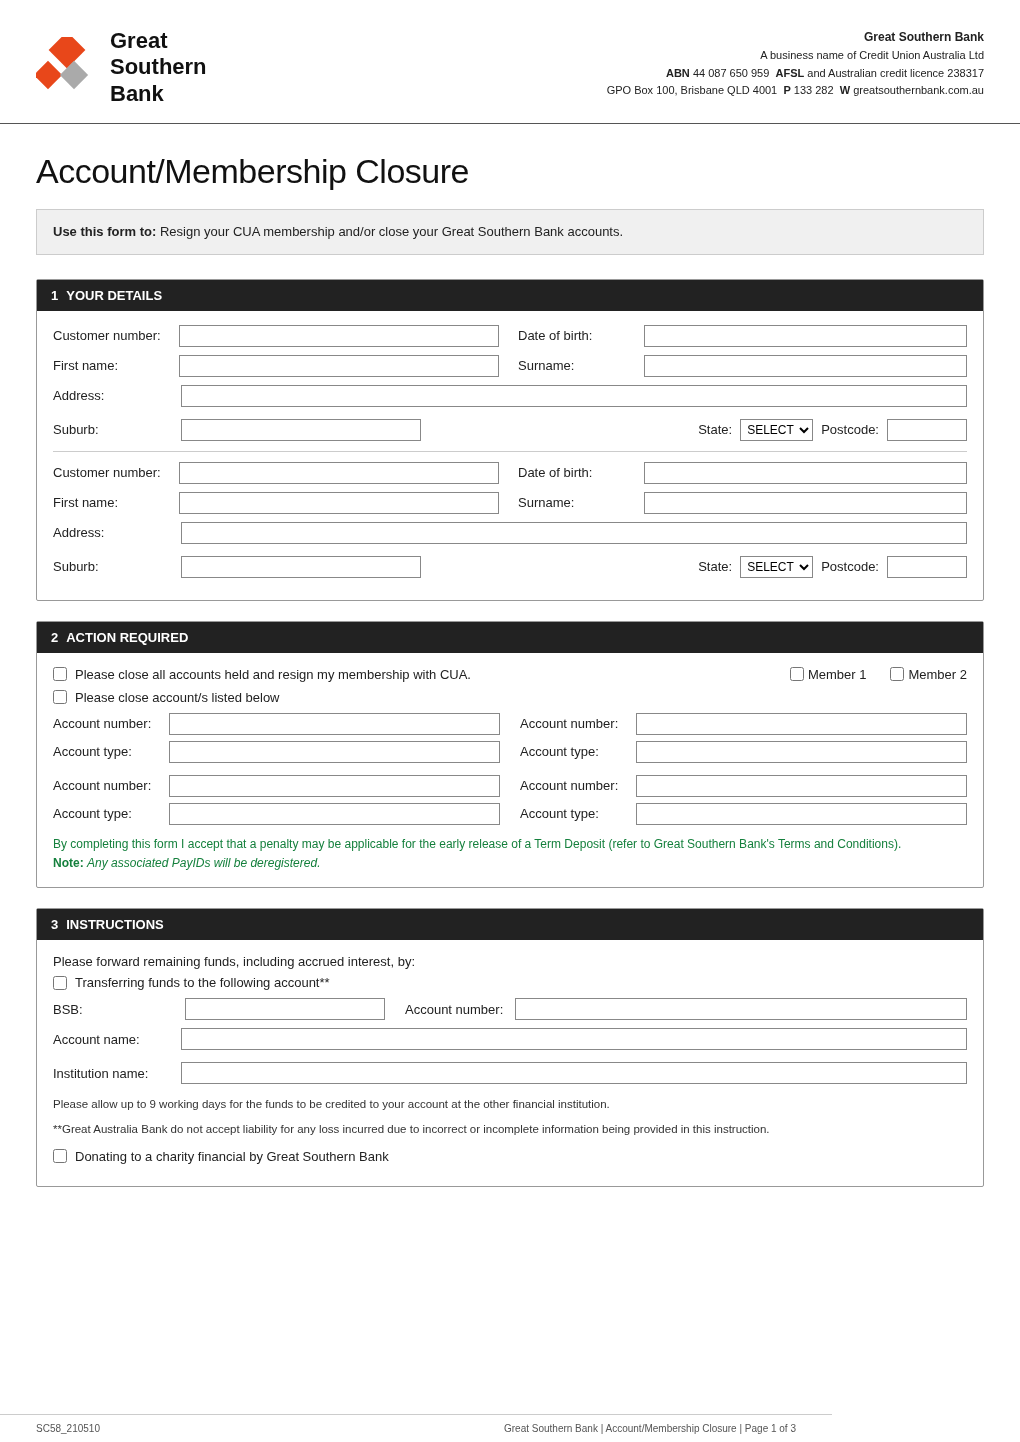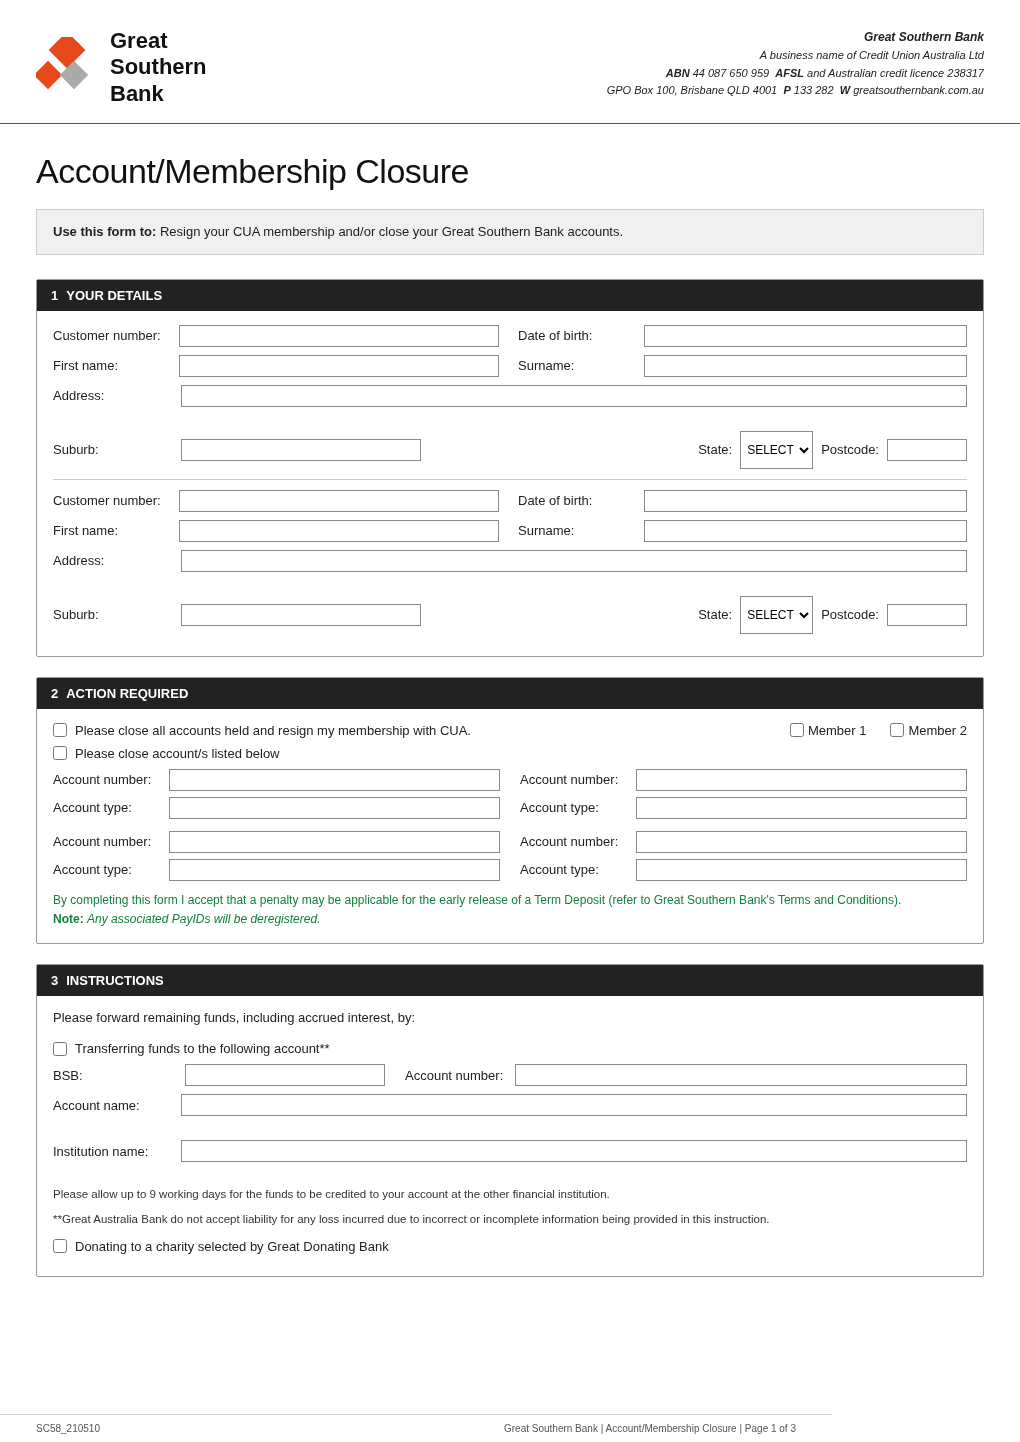--- a/index.html
+++ b/index.html
@@ -35,21 +35,20 @@
       font-size: 22px;
       font-weight: bold;
       line-height: 1.2;
       color: #111;
     }
     .header-right {
       text-align: right;
       font-size: 11px;
       color: #222;
       line-height: 1.6;
-      font-style: italic;
     }
     .header-right .company-name {
       font-weight: bold;
       font-size: 12px;
     }
 
     
     .page-title-area {
       padding: 28px 36px 18px 36px;
     }
@@ -121,32 +120,32 @@
     .form-half {
       display: flex;
       align-items: center;
       gap: 6px;
       flex: 1;
     }
 
     
     .form-select {
       border: 1px solid #888;
-      height: 38px;
+      height: 22px;
       font-size: 12px;
       padding: 0 2px;
       background: #fff;
       outline: none;
     }
 
     
     .address-row {
       display: flex;
       align-items: center;
-      margin-bottom: 24px;
+      margin-bottom: 12px;
       gap: 8px;
     }
 
     
     .suburb-row {
       display: flex;
       align-items: center;
       margin-bottom: 8px;
       gap: 8px;
     }
@@ -462,21 +461,21 @@
   </div>
 </div>
 
 <div class="section">
   <div class="section-header">
     <span class="section-num">3</span>
     <span>INSTRUCTIONS</span>
   </div>
   <div class="section-body">
 
-    <div style="margin-bottom:16px;">
+    <div style="margin-bottom:6px;">
       <span>Please forward remaining funds, including accrued interest, by:</span>
     </div>
 
     <div class="checkbox-row">
       <input type="checkbox" style="">
       <span>Transferring funds to the following account**</span>
     </div>
 
     <div class="bsb-row">
       <span class="bsb-label">BSB:</span>
@@ -499,21 +498,21 @@
       <span>Please allow up to 9 working days for the funds to be credited to your account at the other financial institution.</span>
     </div>
     <div class="small-note">
       <span>**Great Australia Bank do not accept liability for any loss incurred due to incorrect or incomplete information being provided in this instruction.</span>
     </div>
 
     <div style="height:10px;"></div>
 
     <div class="checkbox-row">
       <input type="checkbox" style="">
-      <span>Donating to a charity selected by Great Donating Bank</span>
+      <span>Donating to a charity financial by Great Southern Bank</span>
     </div>
 
   </div>
 </div>
 
 <div class="footer">
   <span>SC58_210510</span>
   <span>Great Southern Bank  |  Account/Membership Closure  |  Page 1 of 3</span>
 </div>
 

